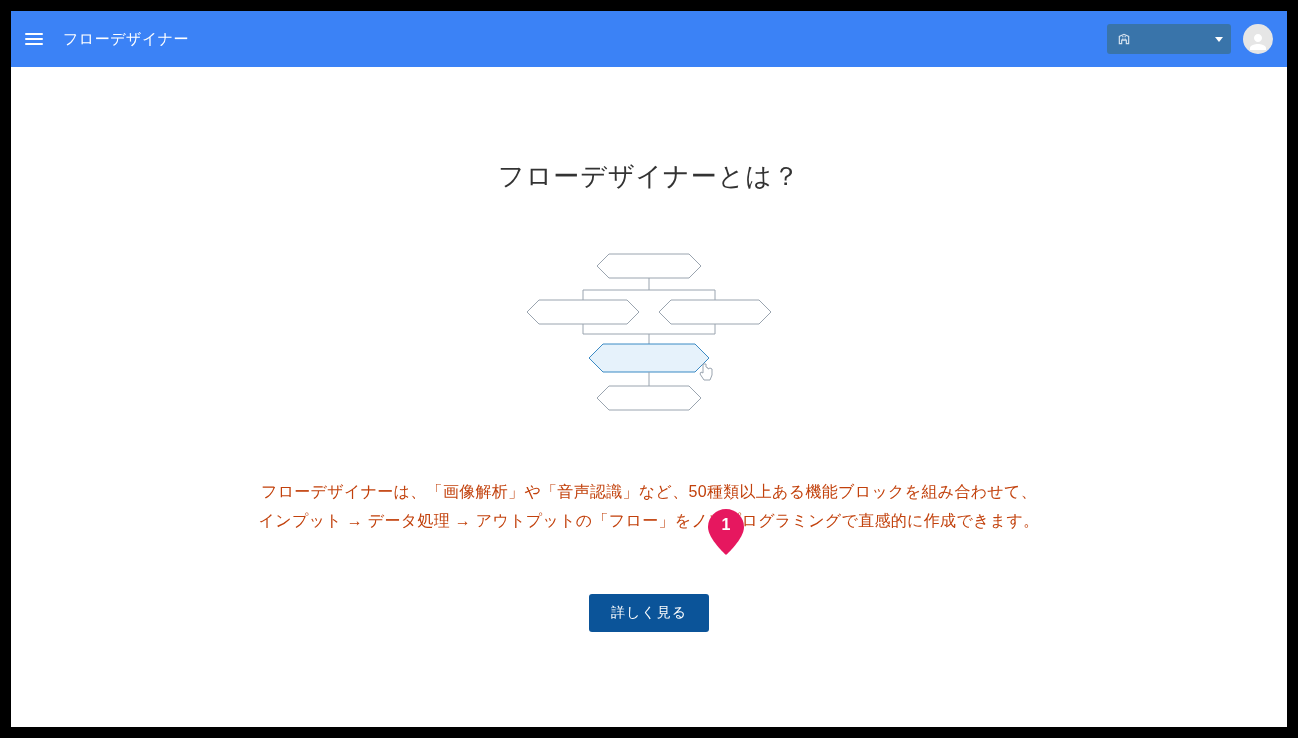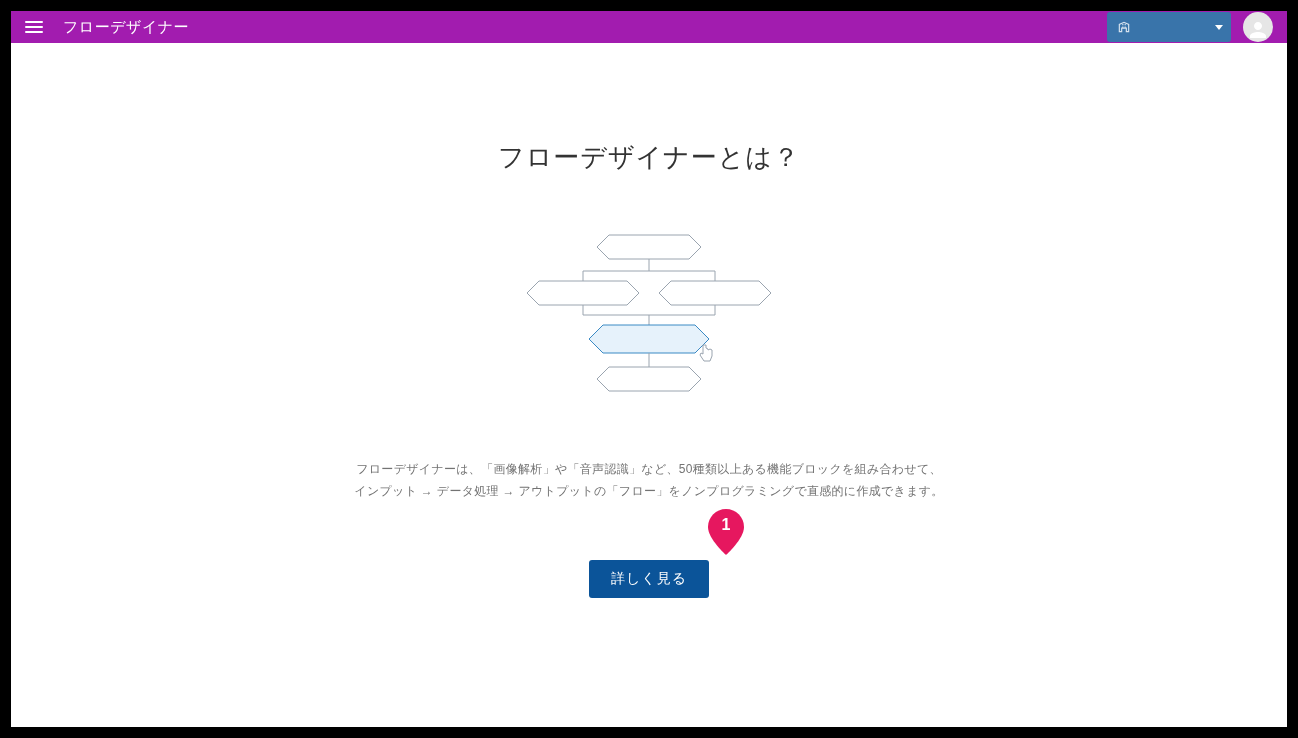--- a/index.html
+++ b/index.html
@@ -12,22 +12,22 @@
     }
     .frame {
       position: relative;
       background: #fff;
       width: 1276px;
       height: 716px;
       margin: 11px;
       overflow: hidden;
     }
     .header {
-      height: 32px;
-      background: #a21caf;
+      height: 56px;
+      background: #3b82f6;
       display: flex;
       align-items: center;
       padding: 0 14px;
       color: #fff;
     }
     .menu-icon {
       width: 20px;
       height: 20px;
       cursor: pointer;
       display: flex;
@@ -84,40 +84,39 @@
       background: #e6e6e6;
       display: flex;
       align-items: flex-end;
       justify-content: center;
       overflow: hidden;
       cursor: pointer;
     }
     .avatar svg { width: 24px; height: 24px; fill: #fff; }
     .main {
       text-align: center;
-      padding-top: 54px;
-      margin-top: 43px;
+      padding-top: 92px;
     }
     .heading {
       font-size: 26px;
       font-weight: 400;
       color: #333;
       letter-spacing: 1px;
       margin-bottom: 52px;
     }
     .diagram {
       margin: 0 auto 52px auto;
       display: block;
     }
     .diagram .node-stroke { stroke: #9aa4af; stroke-width: 1; fill: #fff; }
     .diagram .node-active { stroke: #3b8ac4; stroke-width: 1; fill: #e6f2fb; }
     .diagram .edge { stroke: #9aa4af; stroke-width: 1; fill: none; }
     .desc {
-      font-size: 12px;
-      color: #737373;
+      font-size: 16px;
+      color: #c2410c;
       line-height: 1.8;
       letter-spacing: 0.3px;
     }
     .btn-row {
       margin-top: 58px;
       display: flex;
       justify-content: center;
       gap: 28px;
     }
     .btn {

